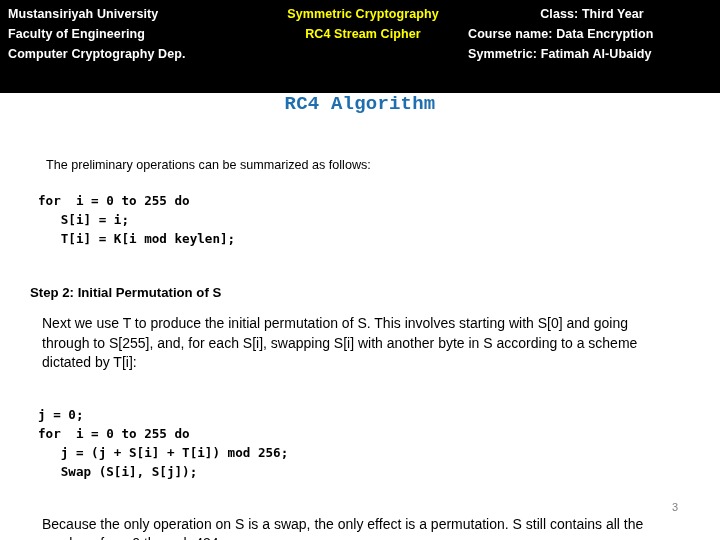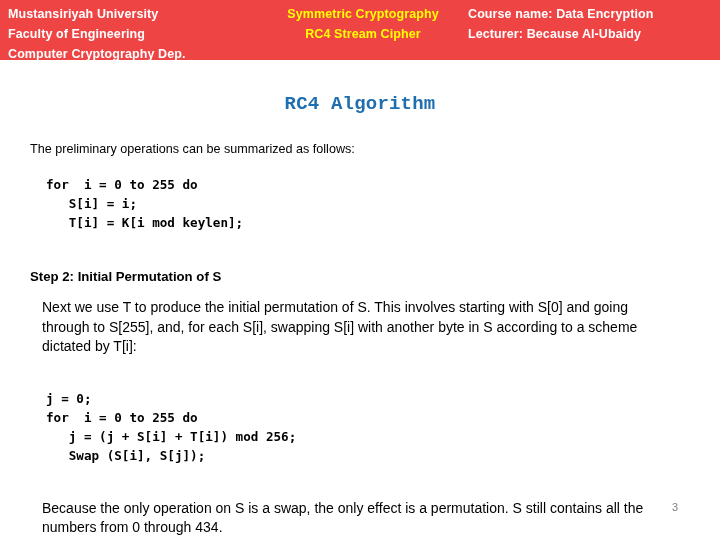--- a/index.html
+++ b/index.html
@@ -21,22 +21,22 @@
     height: 540px;
     background: #ffffff;
   }
 
   
   .header-band {
     position: absolute;
     left: 0;
     top: 0;
     width: 720px;
-    height: 60px;
-    background: #ef4444;
+    height: 93px;
+    background: #000000;
     box-sizing: border-box;
   }
   .header-col {
     position: absolute;
     top: 4px;
     font-weight: bold;
     font-size: 12.5px;
     line-height: 20px;
     letter-spacing: 0.1px;
     white-space: nowrap;
@@ -81,27 +81,27 @@
   .content {
     position: absolute;
     left: 30px;
     top: 140px;
     width: 645px;
   }
   .para {
     font-size: 12.6px;
     line-height: 19px;
     color: #000000;
-    margin: 0;
+    margin: 16px;
   }
 
   .intro-para { margin-bottom: 16px; }
 
   .code-block {
-    margin: 0 0 0 16px;
+    margin: 0 0 0 8px;
     font-size: 12.6px;
     line-height: 19px;
     font-weight: bold;
     white-space: pre;
     color: #000000;
   }
 
   .block-gap-1 { height: 32px; }
   .block-gap-2 { height: 20px; }
   .block-gap-3 { height: 22px; }
@@ -143,22 +143,23 @@
       <div>Faculty of Engineering</div>
       <div>Computer Cryptography Dep.</div>
     </div>
 
     <div class="header-col header-center">
       <div>Symmetric Cryptography</div>
       <div>RC4 Stream Cipher</div>
     </div>
 
     <div class="header-col header-right">
+      <div class="hr-line1">Class: Third Year</div>
       <div class="hr-line2">Course name: Data Encryption</div>
-      <div class="hr-line3">Lecturer: Because Al-Ubaidy</div>
+      <div class="hr-line3">Symmetric: Fatimah Al-Ubaidy</div>
     </div>
 
   </div>
 
   <div class="slide-title">RC4 Algorithm</div>
 
   <div class="content">
 
     <p class="para intro-para">The preliminary operations can be summarized as follows:</p>
 

